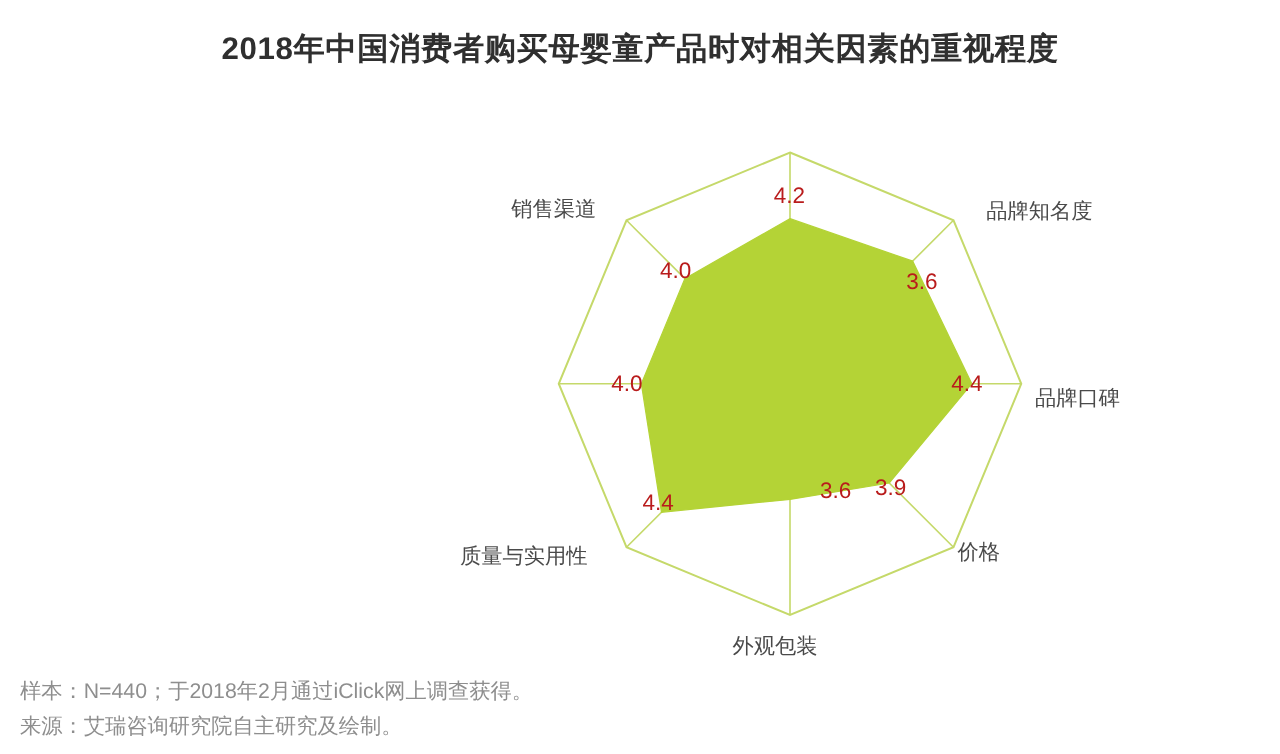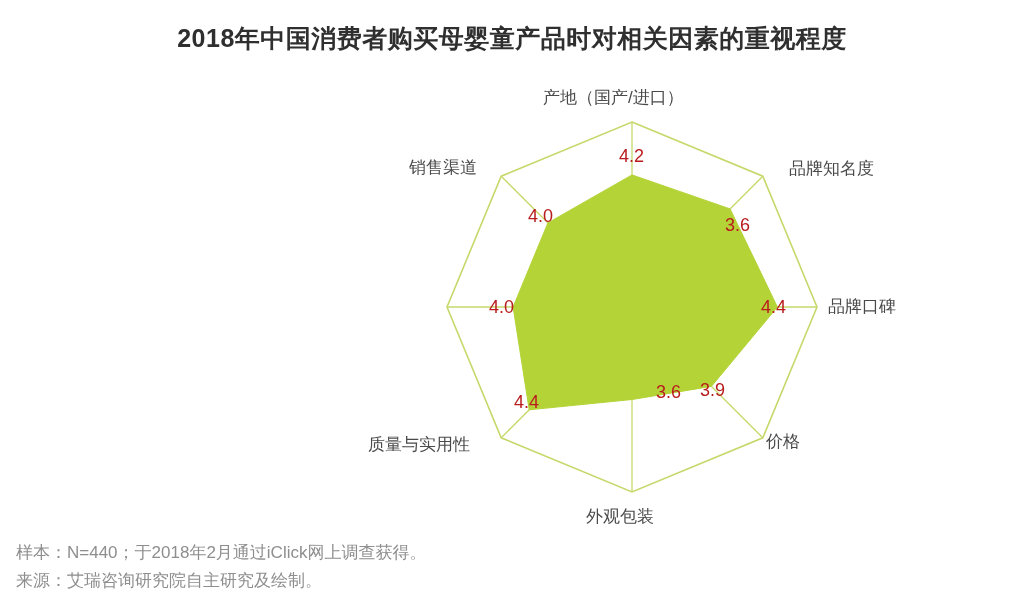--- a/index.html
+++ b/index.html
@@ -95,25 +95,24 @@
         <line x1="632" y1="307" x2="762.8" y2="437.8" stroke="#c5d96a" stroke-width="1.3"></line>
         <line x1="632" y1="307" x2="632.0" y2="492.0" stroke="#c5d96a" stroke-width="1.3"></line>
         <line x1="632" y1="307" x2="501.2" y2="437.8" stroke="#c5d96a" stroke-width="1.3"></line>
         <line x1="632" y1="307" x2="447.0" y2="307.0" stroke="#c5d96a" stroke-width="1.3"></line>
         <line x1="632" y1="307" x2="501.2" y2="176.2" stroke="#c5d96a" stroke-width="1.3"></line>
       </g>
 
     <polygon id="series-polygon" fill="#b4d336" stroke="#b4d336" stroke-width="1" points="632.0,174.9 730.1,208.9 777.4,307.0 711.4,386.4 632.0,399.5 529.2,409.8 513.1,307.0 547.9,222.9"></polygon>
   </svg>
 
-  <div class="axis-label" style="left:543px; top:87px;">产地（国产/进口）</div>
 
   <div class="axis-label" style="left:770px; top:158px;margin-left:19px;">品牌知名度</div>
 
-  <div class="axis-label" style="left:828px; top:296px;text-align:right;">品牌口碑</div>
+  <div class="axis-label" style="left:828px; top:308px;text-align:right;">品牌口碑</div>
 
   <div class="axis-label" style="left:766px; top:431px;">价格</div>
 
   <div class="axis-label" style="left:586px; top:506px;">外观包装</div>
 
   <div class="axis-label" style="left:368px; top:434px;">质量与实用性</div>
 
 
   <div class="axis-label" style="left:409px; top:157px;">销售渠道</div>
 

